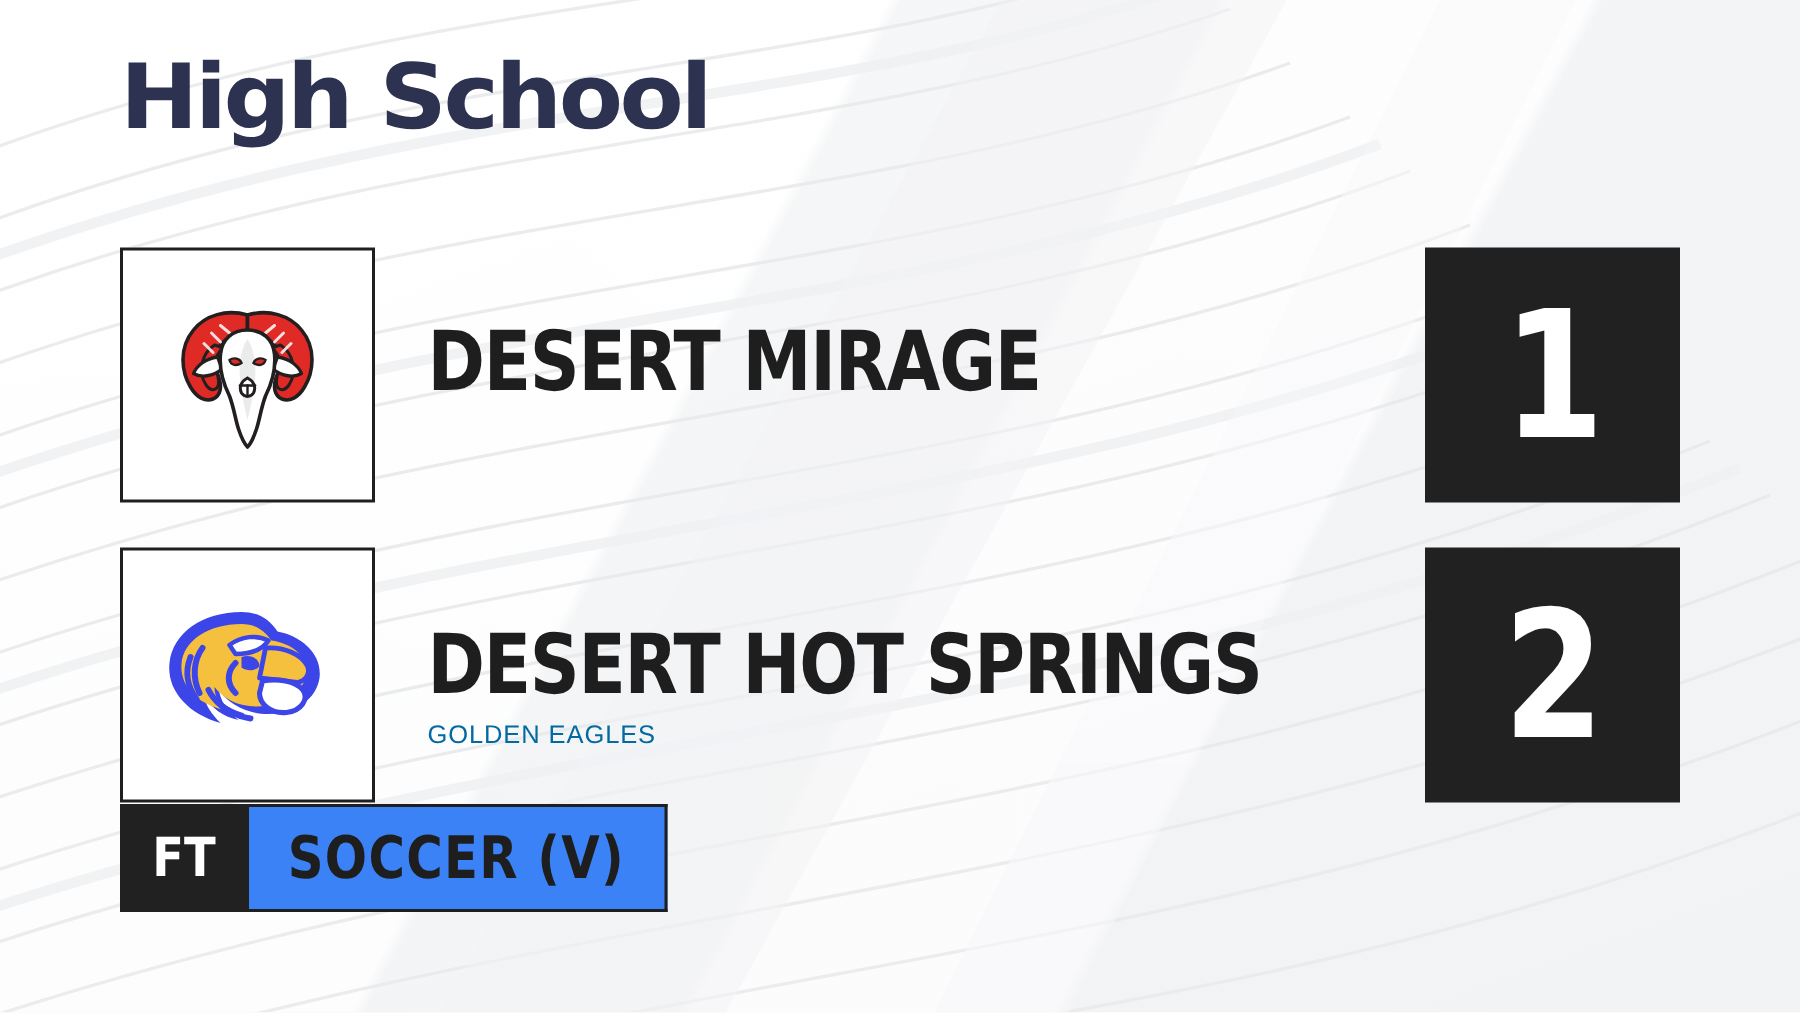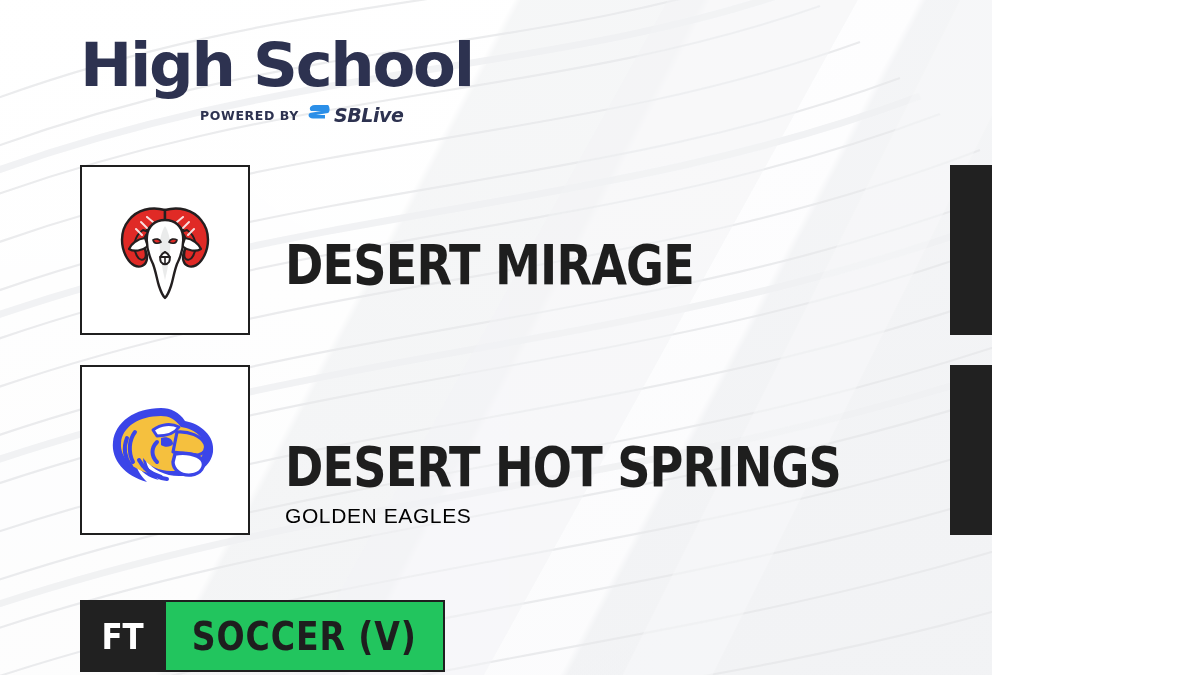--- a/index.html
+++ b/index.html
@@ -7,21 +7,21 @@
 
   html, body {
     width:1200px; height:675px;
     overflow:hidden;
     background:#ffffff;
     font-family:"Liberation Sans", sans-serif;
   }
 
   #stage {
     position:relative;
-    width:992px; height:675px;
+    width:1200px; height:675px;
     background:#fbfbfc;
     overflow:hidden;
   }
 
   
   .bg-layer { position:absolute; inset:0; pointer-events:none; }
 
   .bg-wash {
     background:
       linear-gradient(118deg, #ffffff 0%, #ffffff 38%, #f4f5f6 38.6%, #f4f5f6 52%, #fdfdfe 52.6%, #fdfdfe 68%, #f2f3f5 68.6%, #f2f3f5 100%);
@@ -99,43 +99,42 @@
     background:#ffffff;
     border:2px solid #1f1f1f;
     display:flex; align-items:center; justify-content:center;
   }
   .logo-box svg { display:block; }
 
   .team-text {
     position:absolute;
     left:205px;
     width:740px;
-    margin-top:24px;
   }
   .team-text.t1 { top:46px; }
   .team-text.t2 { top:48px; }
 
   .team-name {
     font-family:"DejaVu Sans", sans-serif;
     font-weight:700;
     font-size:55px;
     line-height:60px;
     letter-spacing:-1px;
     color:#1e1e1e;
     white-space:nowrap;
     transform:scaleX(.84);
     transform-origin:left center;
   }
   .team-mascot {
     margin-top:7px;
     font-family:"Liberation Sans", sans-serif;
     font-weight:400;
-    font-size:21px;
+    font-size:17px;
     letter-spacing:.6px;
-    color:#000000;
+    color:#0369a1;
     white-space:nowrap;
   }
 
   
   .score-box {
     position:absolute; left:950px;
     width:170px; height:170px;
     background:#212121;
     display:flex; align-items:center; justify-content:center;
   }
@@ -146,40 +145,40 @@
     font-weight:700;
     font-size:118px;
     line-height:118px;
     color:#ffffff;
     letter-spacing:-2px;
     transform:scaleX(.82);
   }
 
   
   .status-bar {
-    position:absolute; left:80px; top:600px;
+    position:absolute; left:80px; top:536px;
     height:72px;
     display:flex; align-items:stretch;
   }
   .status-period {
     width:86px;
     background:#212121;
     display:flex; align-items:center; justify-content:center;
   }
   .status-period span {
     font-family:"DejaVu Sans", sans-serif;
     font-weight:700;
     font-size:36px;
     letter-spacing:0px;
     color:#ffffff;
     transform:scaleX(.86);
   }
   .status-sport {
     width:279px;
-    background:#22c55e;
+    background:#3b82f6;
     border:2px solid #1f1f1f;
     border-left:none;
     display:flex; align-items:center; justify-content:center;
   }
   .status-sport span {
     font-family:"DejaVu Sans", sans-serif;
     font-weight:700;
     font-size:39px;
     letter-spacing:1px;
     color:#1e1e1e;
@@ -225,31 +224,20 @@
         <path d="M980 -40 L 1070 -40 L 700 700 L 610 700 Z" fill="#f7f8f9"></path>
       </g>
     </svg>
   </div>
 
   <div class="logo-block">
     <div class="logo-wordmark">
       <div class="logo-text">High School</div>
     </div>
 
-    <div class="powered-row">
-      <span class="powered-label">POWERED BY</span>
-      <span class="sblive-mark">
-        <span>
-          <svg width="22" height="19" viewBox="0 0 22 19">
-            <path d="M20 1 L7 1 C 2 1 0.5 5 3 7 L 13 7 L 2 9 C -1 11 1 14.5 5 14.5 L 17 14.5 L 17 11 L 8 11 L 20 9 C 23 7 21 1 20 1 Z" fill="#2b8fe8"></path>
-          </svg>
-        </span>
-        <span class="sblive-text">SBLive</span>
-      </span>
-    </div>
   </div>
 
   <div class="team-row row1">
     <div class="logo-box">
       <span>
         <svg width="128" height="128" viewBox="0 0 128 128">
 
           <path d="M64 24 C 50 20 36 24 28 34 C 18 46 20 62 26 72 C 30 79 36 82 41 80 C 46 78 47 72 45 66 C 42 58 41 50 46 44 C 50 39 57 37 64 39 Z" fill="#e02a26" stroke="#231f20" stroke-width="2.4" stroke-linejoin="round"></path>
           <path d="M64 24 C 78 20 92 24 100 34 C 110 46 108 62 102 72 C 98 79 92 82 87 80 C 82 78 81 72 83 66 C 86 58 87 50 82 44 C 78 39 71 37 64 39 Z" fill="#e02a26" stroke="#231f20" stroke-width="2.4" stroke-linejoin="round"></path>
 

